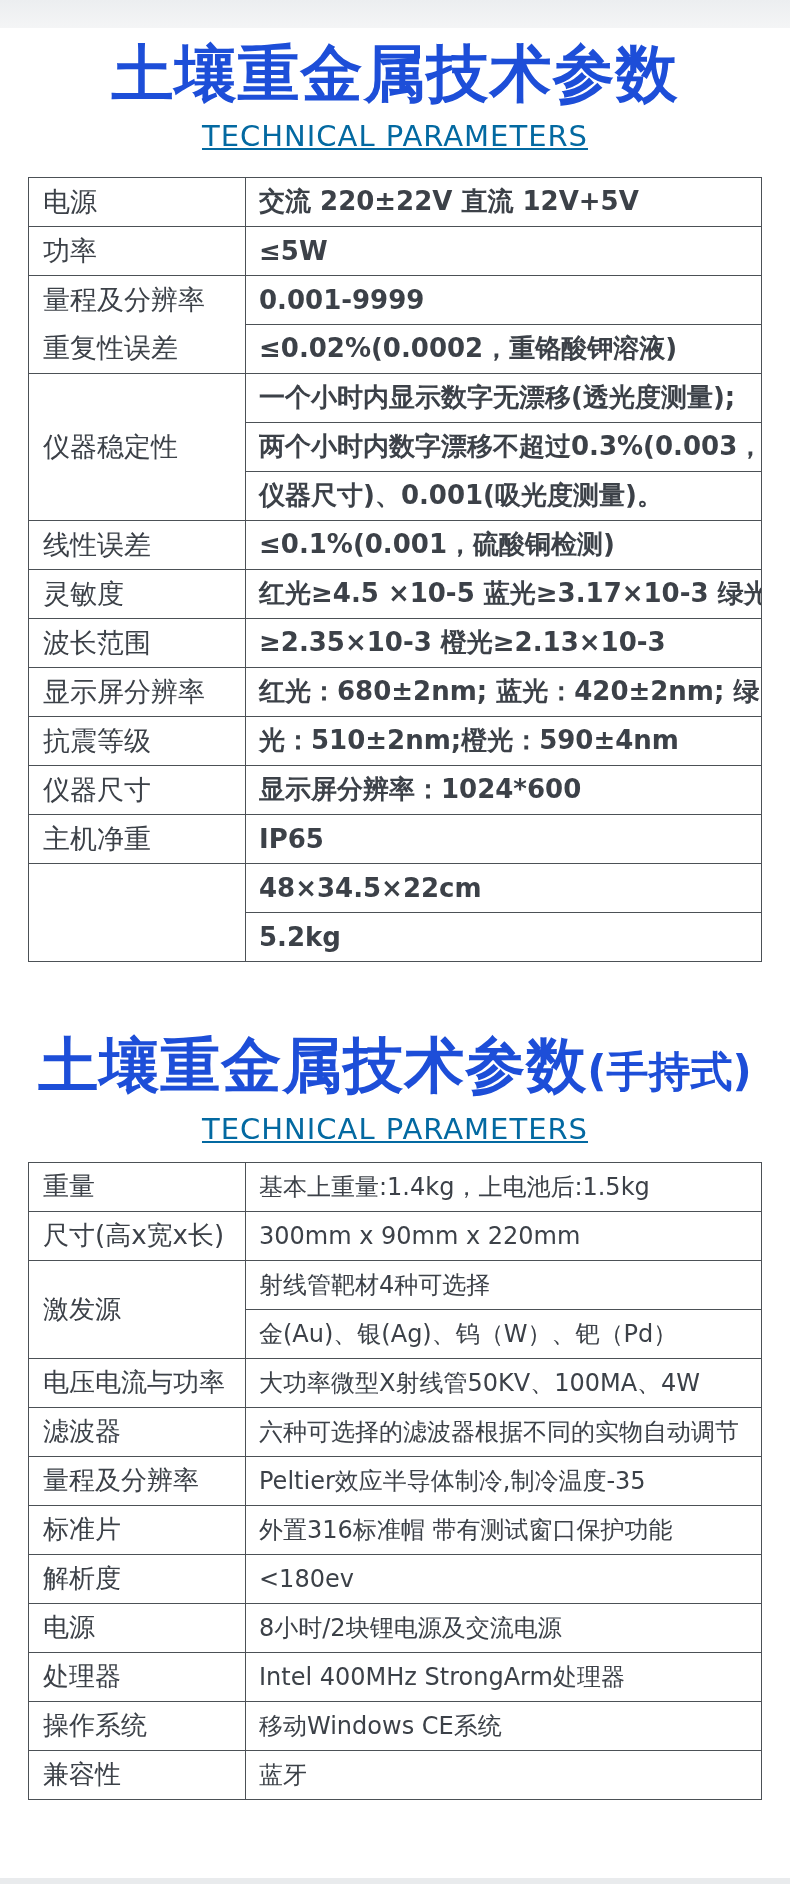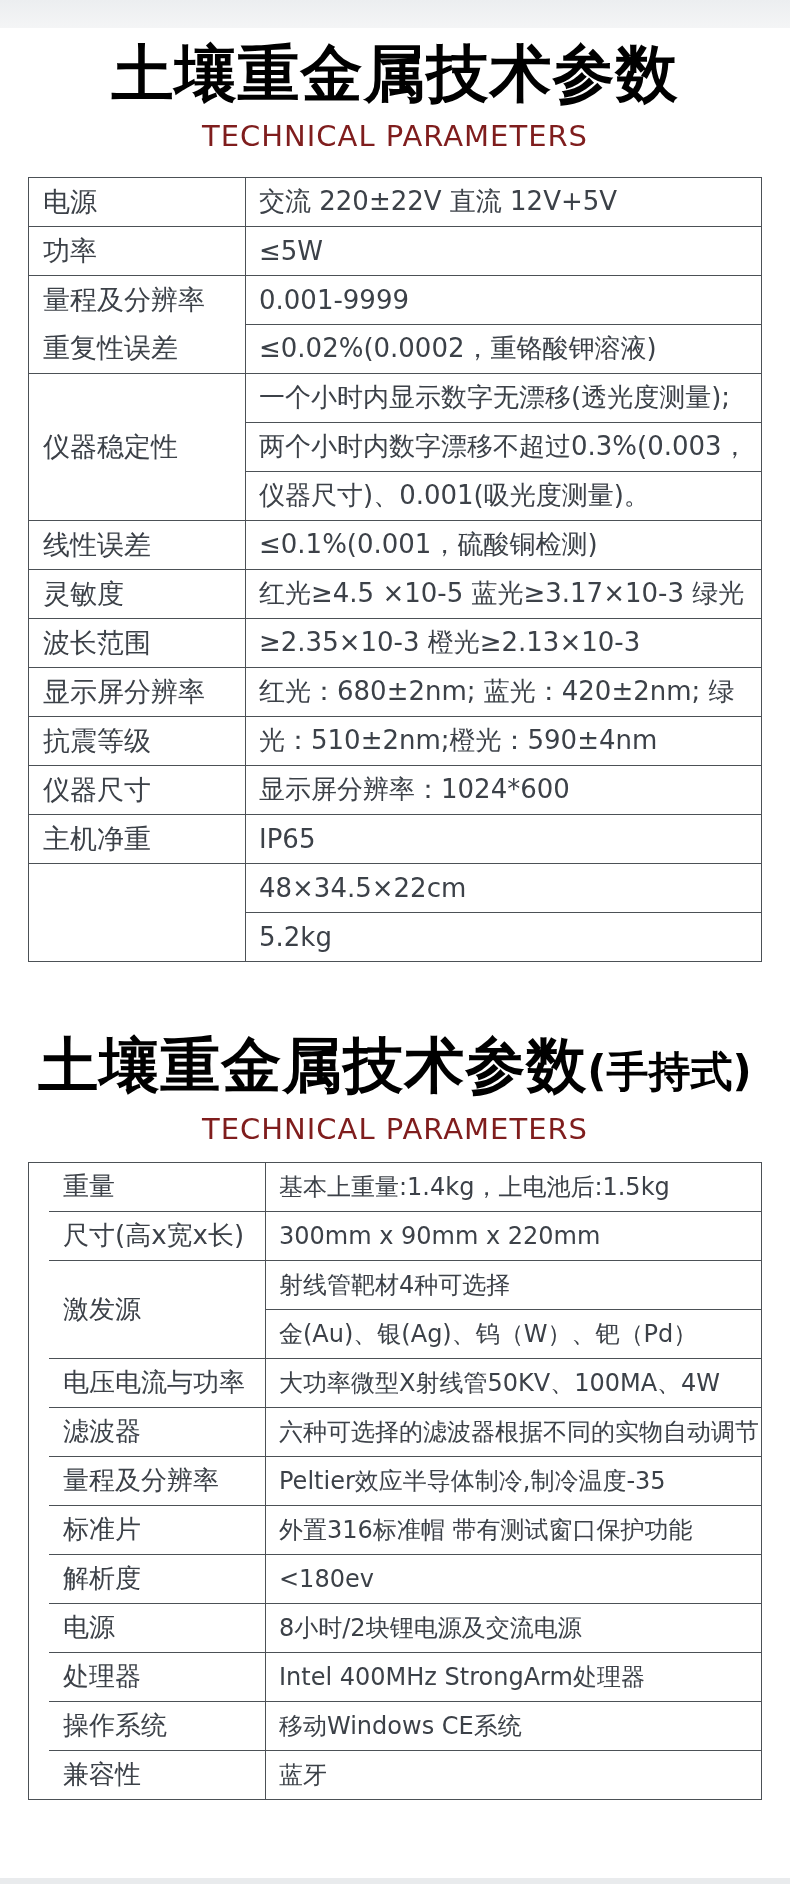--- a/index.html
+++ b/index.html
@@ -9,55 +9,55 @@
     font-family:"DejaVu Sans","Liberation Sans",sans-serif;
     color:#3c4148;
     position:relative;
     overflow:hidden;
   }
   .top-band { height:28px; background:linear-gradient(180deg,#eceef0 0%,#f4f5f6 100%); }
   .bottom-band { position:absolute; left:0; right:0; bottom:0; height:6px; background:#e9ebed; }
 
   .main-title {
     text-align:center; font-size:62px; font-weight:700;
-    color:#000000; margin:6px 0 0 0; line-height:1.3;
+    color:#1d4ed8; margin:6px 0 0 0; line-height:1.3;
     letter-spacing:1px; white-space:nowrap;
   }
   .main-title .title-suffix { font-size:42px; font-weight:700; letter-spacing:0; }
   .sub-title {
     text-align:center; font-size:29px; font-weight:400;
-    color:#7f1d1d; margin-top:6px; letter-spacing:1px; line-height:30px;
+    color:#0369a1; margin-top:6px; letter-spacing:1px; line-height:30px;text-decoration:underline;
   }
 
   .spec-table {
     width:734px; margin:26px auto 0 auto;
     border:1px solid #4c5156;
     box-sizing:border-box;
   }
-  .spec-table-2 { margin-top:18px;padding-left:20px; }
+  .spec-table-2 { margin-top:18px; }
   .spec-group { display:flex; }
   .spec-group + .spec-group { border-top:1px solid #4c5156; }
   .spec-label-cell {
     flex:0 0 217px; width:217px; box-sizing:border-box;
     border-right:1px solid #4c5156;
     display:flex; flex-direction:column; justify-content:center;
     padding-left:14px; white-space:nowrap; overflow:hidden;
   }
   .spec-label-cell.multi { justify-content:flex-start; }
   .label-line { height:48px; display:flex; align-items:center; }
   .label-single { display:flex; align-items:center; }
   .spec-values { flex:1 1 auto; min-width:0; }
   .spec-vrow {
     height:48px; display:flex; align-items:center;
     padding-left:13px; white-space:nowrap; overflow:hidden;
   }
   .spec-vrow + .spec-vrow { border-top:1px solid #4c5156; }
 
   .spec-table-1 .spec-label-cell { font-size:27px; font-weight:500; }
-  .spec-table-1 .spec-vrow { font-size:26px; font-weight:400; }
+  .spec-table-1 .spec-vrow { font-size:26px; font-weight:700; }
   .spec-table-2 .spec-label-cell { font-size:26px; font-weight:500; }
   .spec-table-2 .spec-vrow { font-size:24px; font-weight:500; }
 
   .section-2 .main-title { margin-top:64px; font-size:60px; }
   .section-2 .sub-title { margin-top:10px; }
 </style>
 </head>
 <body>
 
 <div>

